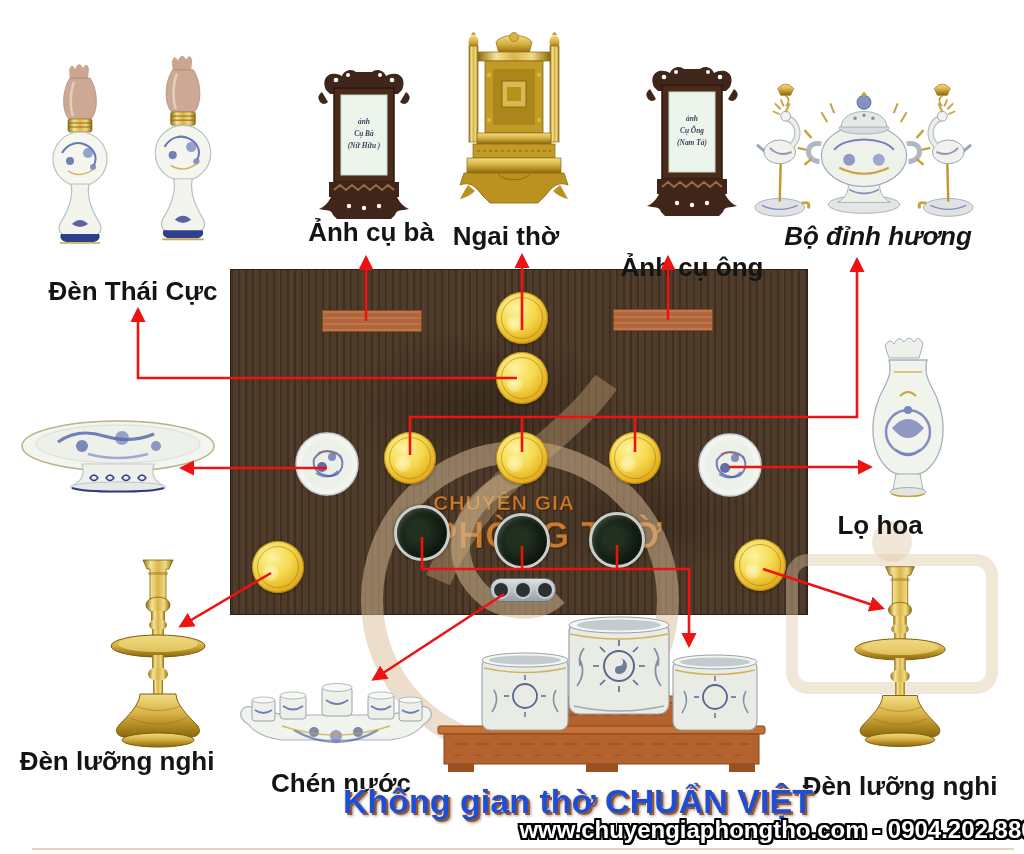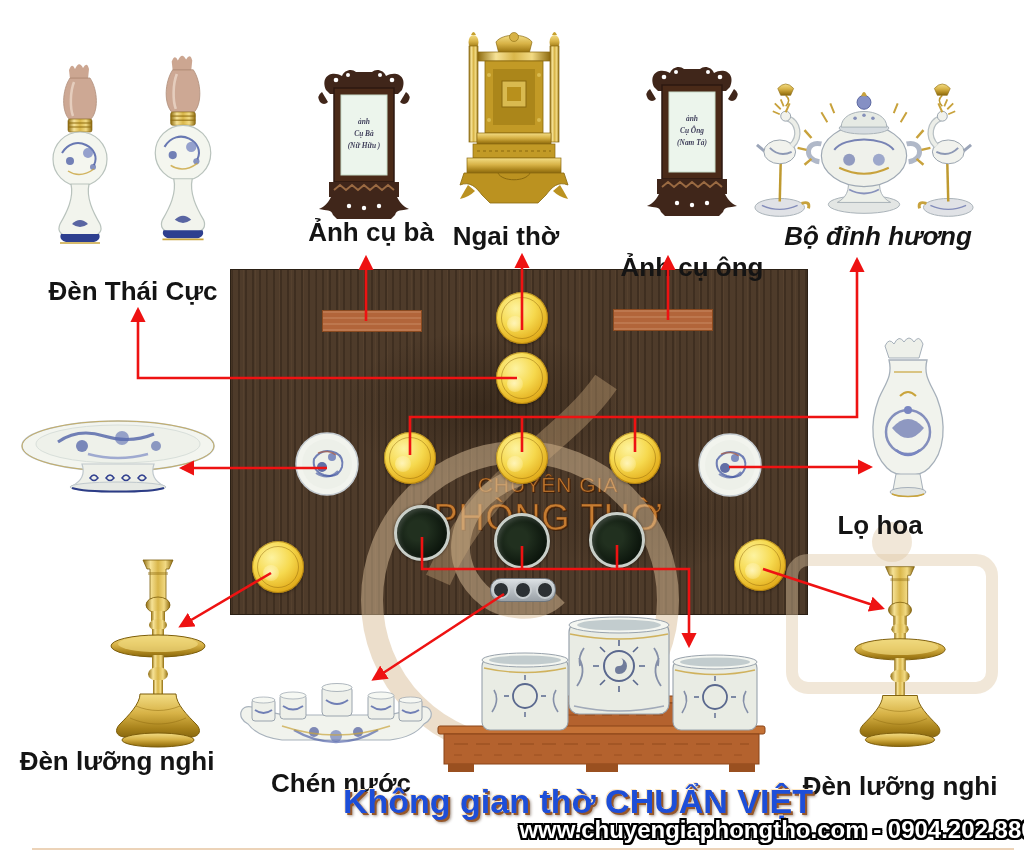--- a/index.html
+++ b/index.html
@@ -29,22 +29,22 @@
   .obj{position:absolute;z-index:5;}
   .cupmark{position:absolute;width:64px;height:22px;border-radius:11px;z-index:5;
     background:linear-gradient(180deg,#dde2e5,#99a0a6);border:1px solid #6d747b;
     display:flex;gap:4px;align-items:center;justify-content:center;}
   .cupmark span{display:block;width:14px;height:14px;border-radius:50%;background:#2c3134;border:2px solid #c8ced1;}
   
   .lbl{position:absolute;transform:translateX(-50%);font-weight:bold;font-size:26px;line-height:1.05;
     color:#141414;white-space:nowrap;z-index:40;}
   .lbl.noc{transform:none;}
   
-  #brand{position:absolute;left:548px;top:474px;transform:translateX(-50%);z-index:2;text-align:center;
-    color:rgba(206,130,52,.95);font-weight:normal;line-height:1;letter-spacing:1px;
+  #brand{position:absolute;left:548px;top:492px;transform:translateX(-50%);z-index:2;
+    color:rgba(206,130,52,.95);font-weight:bold;line-height:1;letter-spacing:1px;
     text-shadow:1px 1px 0 rgba(60,30,8,.85);-webkit-text-stroke:.7px rgba(95,48,12,.8);white-space:nowrap;}
   #brand .b1{font-size:21px;}
   #brand .b2{font-size:36px;margin-top:5px;}
   #slogan{position:absolute;left:343px;top:782px;z-index:60;font-weight:bold;font-size:34px;white-space:nowrap;
     color:#1d4ed8;text-shadow:-1px -1px 0 #fde7c4, 2px 2px 0 #96572a, 3px 3px 3px rgba(60,30,10,.45);}
   #site{position:absolute;left:777px;top:816px;transform:translateX(-50%);z-index:60;font-weight:bold;
     font-size:24px;white-space:nowrap;color:#fff;
     text-shadow:-2px -2px 0 #000,2px -2px 0 #000,-2px 2px 0 #000,2px 2px 0 #000,0 -2px 0 #000,0 2px 0 #000,-2px 0 0 #000,2px 0 0 #000;}
   #bottomline{position:absolute;left:32px;top:848px;width:982px;height:2px;background:#ecd3b8;z-index:4;}
   .prod{position:absolute;z-index:10;}

